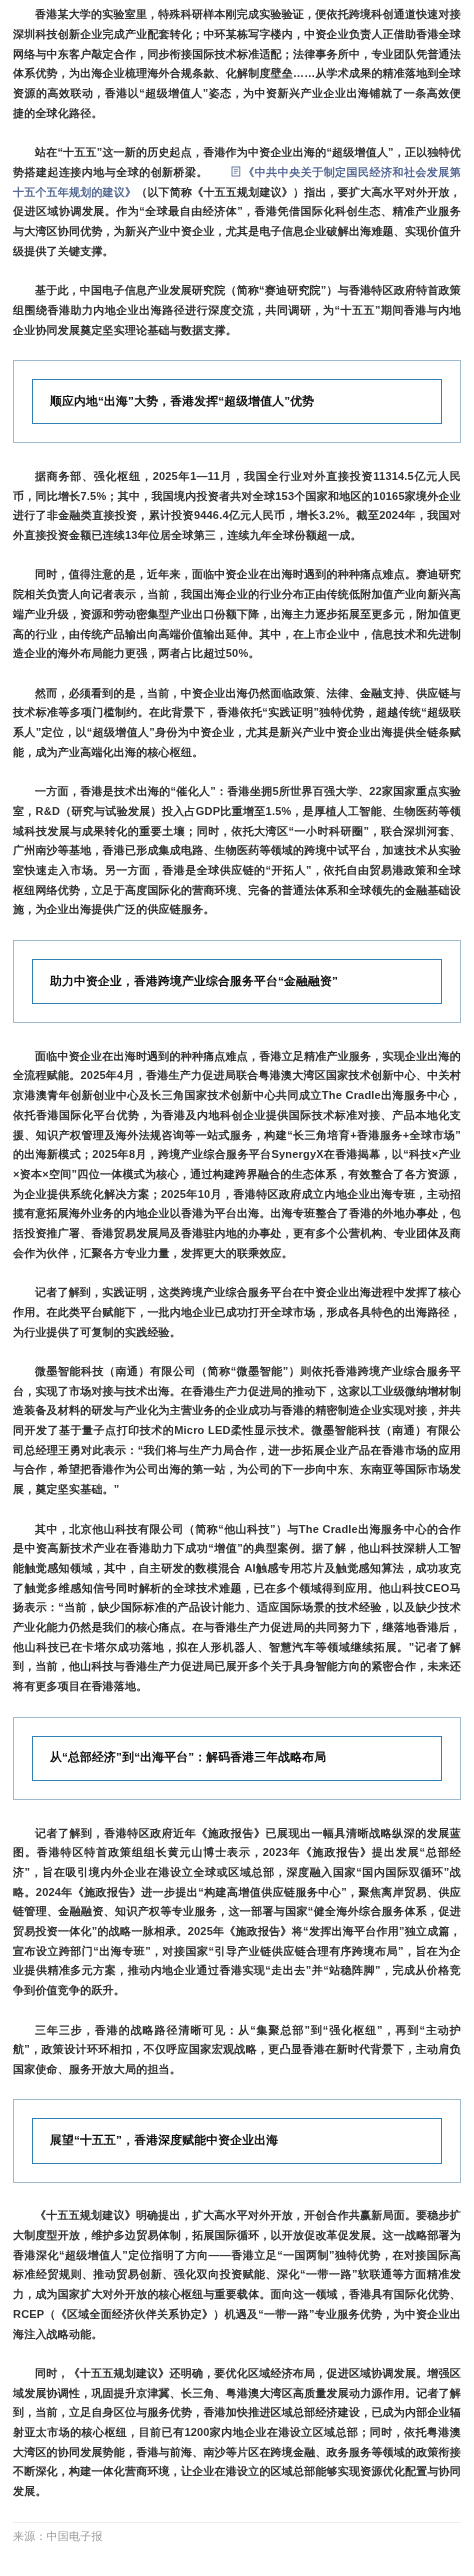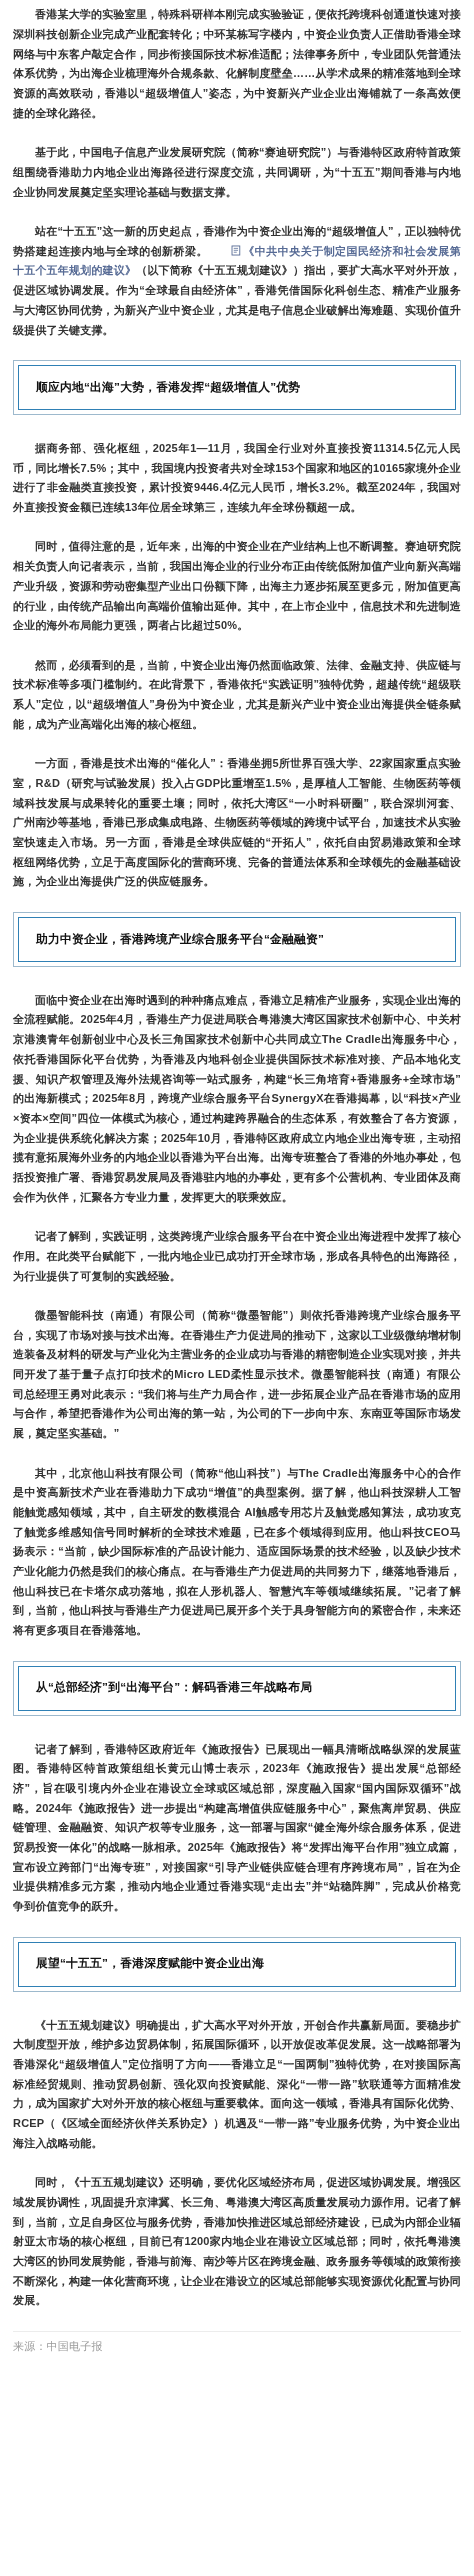--- a/index.html
+++ b/index.html
@@ -10,60 +10,61 @@
   body{width:474px;font-family:"Liberation Sans","DejaVu Sans",sans-serif;}
   #article{padding:5.3px 13px 0 13px;}
   p.para{
     font-size:11px;line-height:19.7px;color:var(--body);
     text-align:justify;text-indent:2em;margin:0 0 19.7px 0;letter-spacing:0.2px;
     word-break:break-all;
     font-weight:bold;
   }
   a.doc-link{color:var(--link);text-decoration:none;cursor:pointer;}
   .doc-icon{display:inline-block;color:var(--link);vertical-align:-1.3px;margin:0 2px 0 1.3px;line-height:0;}
-  .hbox{border:0.7px solid var(--box-outer);padding:4px;margin:0 0 23.6px 0;background:#ffffff;}
+  .hbox{border:0.7px solid var(--box-outer);padding:18px;margin:0 0 23.6px 0;background:#ffffff;}
   .hbox-inner{border:1.3px solid var(--box-inner);padding:13.8px 11.8px 13.8px 17px;}
   .hbox h2{margin:0;font-size:11.8px;line-height:15.8px;font-weight:bold;color:var(--heading);letter-spacing:0.2px;}
   .footer-wrap{margin:0 13px;border-top:0.7px solid var(--divider);padding:5.9px 0 9.2px 0;}
   .footer-src{font-size:11px;line-height:17px;color:var(--muted);letter-spacing:0.2px;}
 </style>
 </head>
 <body>
 
 <div id="article">
     <p class="para"><span>香港某大学的实验室里，特殊科研样本刚完成实验验证，便依托跨境科创通道快速对接深圳科技创新企业完成产业配套转化；中环某栋写字楼内，中资企业负责人正借助香港全球网络与中东客户敲定合作，同步衔接国际技术标准适配；法律事务所中，专业团队凭普通法体系优势，为出海企业梳理海外合规条款、化解制度壁垒……从学术成果的精准落地到全球资源的高效联动，香港以“超级增值人”姿态，为中资新兴产业企业出海铺就了一条高效便捷的全球化路径。</span></p>
-    <p class="para"><span>基于此，中国电子信息产业发展研究院（简称“赛迪研究院”）与香港特区政府特首政策组围绕香港助力内地企业出海路径进行深度交流，共同调研，为“十五五”期间香港与内地企业协同发展奠定坚实理论基础与数据支撑。</span></p>
     <p class="para"><span>站在“十五五”这一新的历史起点，香港作为中资企业出海的“超级增值人”，正以独特优势搭建起连接内地与全球的创新桥梁。</span><span class="doc-icon"><svg width="9.8" height="11" viewBox="0 0 15 17" aria-hidden="true">
           <rect x="1.5" y="1.5" width="12" height="14" fill="none" stroke="currentColor" stroke-width="1.4"></rect>
           <path d="M4.2 5.2h6.6M4.2 8.2h6.6M4.2 11.2h4.6" stroke="currentColor" stroke-width="1.2" fill="none"></path>
         </svg></span><a class="doc-link">《中共中央关于制定国民经济和社会发展第十五个五年规划的建议》</a><span>（以下简称《十五五规划建议》）指出，要扩大高水平对外开放，促进区域协调发展。作为“全球最自由经济体”，香港凭借国际化科创生态、精准产业服务与大湾区协同优势，为新兴产业中资企业，尤其是电子信息企业破解出海难题、实现价值升级提供了关键支撑。</span></p>
+    <p class="para"><span>基于此，中国电子信息产业发展研究院（简称“赛迪研究院”）与香港特区政府特首政策组围绕香港助力内地企业出海路径进行深度交流，共同调研，为“十五五”期间香港与内地企业协同发展奠定坚实理论基础与数据支撑。</span></p>
     <div class="hbox">
       <div class="hbox-inner">
         <h2>顺应内地“出海”大势，香港发挥“超级增值人”优势</h2>
       </div>
     </div>
     <p class="para"><span>据商务部、强化枢纽，2025年1—11月，我国全行业对外直接投资11314.5亿元人民币，同比增长7.5%；其中，我国境内投资者共对全球153个国家和地区的10165家境外企业进行了非金融类直接投资，累计投资9446.4亿元人民币，增长3.2%。截至2024年，我国对外直接投资金额已连续13年位居全球第三，连续九年全球份额超一成。</span></p>
-    <p class="para"><span>同时，值得注意的是，近年来，出海的中资企业在产业结构上也不断调整。赛迪研究院相关负责人向记者表示，当前，我国出海企业的行业分布正由传统低附加值产业向新兴高端产业升级，资源和劳动密集型产业出口份额下降，出海主力逐步拓展至更多元，附加值更高的行业，由传统产品输出向高端价值输出延伸。其中，在上市企业中，信息技术和先进制造企业的海外布局能力更强，两者占比超过50%。</span></p>
+    <p class="para"><span>同时，值得注意的是，近年来，面临中资企业在出海时遇到的种种痛点难点。赛迪研究院相关负责人向记者表示，当前，我国出海企业的行业分布正由传统低附加值产业向新兴高端产业升级，资源和劳动密集型产业出口份额下降，出海主力逐步拓展至更多元，附加值更高的行业，由传统产品输出向高端价值输出延伸。其中，在上市企业中，信息技术和先进制造企业的海外布局能力更强，两者占比超过50%。</span></p>
     <p class="para"><span>然而，必须看到的是，当前，中资企业出海仍然面临政策、法律、金融支持、供应链与技术标准等多项门槛制约。在此背景下，香港依托“实践证明”独特优势，超越传统“超级联系人”定位，以“超级增值人”身份为中资企业，尤其是新兴产业中资企业出海提供全链条赋能，成为产业高端化出海的核心枢纽。</span></p>
     <p class="para"><span>一方面，香港是技术出海的“催化人”：香港坐拥5所世界百强大学、22家国家重点实验室，R&amp;D（研究与试验发展）投入占GDP比重增至1.5%，是厚植人工智能、生物医药等领域科技发展与成果转化的重要土壤；同时，依托大湾区“一小时科研圈”，联合深圳河套、广州南沙等基地，香港已形成集成电路、生物医药等领域的跨境中试平台，加速技术从实验室快速走入市场。另一方面，香港是全球供应链的“开拓人”，依托自由贸易港政策和全球枢纽网络优势，立足于高度国际化的营商环境、完备的普通法体系和全球领先的金融基础设施，为企业出海提供广泛的供应链服务。</span></p>
     <div class="hbox">
       <div class="hbox-inner">
         <h2>助力中资企业，香港跨境产业综合服务平台“金融融资”</h2>
       </div>
     </div>
     <p class="para"><span>面临中资企业在出海时遇到的种种痛点难点，香港立足精准产业服务，实现企业出海的全流程赋能。2025年4月，香港生产力促进局联合粤港澳大湾区国家技术创新中心、中关村京港澳青年创新创业中心及长三角国家技术创新中心共同成立The Cradle出海服务中心，依托香港国际化平台优势，为香港及内地科创企业提供国际技术标准对接、产品本地化支援、知识产权管理及海外法规咨询等一站式服务，构建“长三角培育+香港服务+全球市场”的出海新模式；2025年8月，跨境产业综合服务平台SynergyX在香港揭幕，以“科技×产业×资本×空间”四位一体模式为核心，通过构建跨界融合的生态体系，有效整合了各方资源，为企业提供系统化解决方案；2025年10月，香港特区政府成立内地企业出海专班，主动招揽有意拓展海外业务的内地企业以香港为平台出海。出海专班整合了香港的外地办事处，包括投资推广署、香港贸易发展局及香港驻内地的办事处，更有多个公营机构、专业团体及商会作为伙伴，汇聚各方专业力量，发挥更大的联乘效应。</span></p>
     <p class="para"><span>记者了解到，实践证明，这类跨境产业综合服务平台在中资企业出海进程中发挥了核心作用。在此类平台赋能下，一批内地企业已成功打开全球市场，形成各具特色的出海路径，为行业提供了可复制的实践经验。</span></p>
     <p class="para"><span>微墨智能科技（南通）有限公司（简称“微墨智能”）则依托香港跨境产业综合服务平台，实现了市场对接与技术出海。在香港生产力促进局的推动下，这家以工业级微纳增材制造装备及材料的研发与产业化为主营业务的企业成功与香港的精密制造企业实现对接，并共同开发了基于量子点打印技术的Micro LED柔性显示技术。微墨智能科技（南通）有限公司总经理王勇对此表示：“我们将与生产力局合作，进一步拓展企业产品在香港市场的应用与合作，希望把香港作为公司出海的第一站，为公司的下一步向中东、东南亚等国际市场发展，奠定坚实基础。”</span></p>
     <p class="para"><span>其中，北京他山科技有限公司（简称“他山科技”）与The Cradle出海服务中心的合作是中资高新技术产业在香港助力下成功“增值”的典型案例。据了解，他山科技深耕人工智能触觉感知领域，其中，自主研发的数模混合 AI触感专用芯片及触觉感知算法，成功攻克了触觉多维感知信号同时解析的全球技术难题，已在多个领域得到应用。他山科技CEO马扬表示：“当前，缺少国际标准的产品设计能力、适应国际场景的技术经验，以及缺少技术产业化能力仍然是我们的核心痛点。在与香港生产力促进局的共同努力下，继落地香港后，他山科技已在卡塔尔成功落地，拟在人形机器人、智慧汽车等领域继续拓展。”记者了解到，当前，他山科技与香港生产力促进局已展开多个关于具身智能方向的紧密合作，未来还将有更多项目在香港落地。</span></p>
     <div class="hbox">
       <div class="hbox-inner">
         <h2>从“总部经济”到“出海平台”：解码香港三年战略布局</h2>
       </div>
     </div>
     <p class="para"><span>记者了解到，香港特区政府近年《施政报告》已展现出一幅具清晰战略纵深的发展蓝图。香港特区特首政策组组长黄元山博士表示，2023年《施政报告》提出发展“总部经济”，旨在吸引境内外企业在港设立全球或区域总部，深度融入国家“国内国际双循环”战略。2024年《施政报告》进一步提出“构建高增值供应链服务中心”，聚焦离岸贸易、供应链管理、金融融资、知识产权等专业服务，这一部署与国家“健全海外综合服务体系，促进贸易投资一体化”的战略一脉相承。2025年《施政报告》将“发挥出海平台作用”独立成篇，宣布设立跨部门“出海专班”，对接国家“引导产业链供应链合理有序跨境布局”，旨在为企业提供精准多元方案，推动内地企业通过香港实现“走出去”并“站稳阵脚”，完成从价格竞争到价值竞争的跃升。</span></p>
+    <p class="para"><span>三年三步，香港的战略路径清晰可见：从“集聚总部”到“强化枢纽”，再到“主动护航”，政策设计环环相扣，不仅呼应国家宏观战略，更凸显香港在新时代背景下，主动肩负国家使命、服务开放大局的担当。</span></p>
     <div class="hbox">
       <div class="hbox-inner">
         <h2>展望“十五五”，香港深度赋能中资企业出海</h2>
       </div>
     </div>
     <p class="para"><span>《十五五规划建议》明确提出，扩大高水平对外开放，开创合作共赢新局面。要稳步扩大制度型开放，维护多边贸易体制，拓展国际循环，以开放促改革促发展。这一战略部署为香港深化“超级增值人”定位指明了方向——香港立足“一国两制”独特优势，在对接国际高标准经贸规则、推动贸易创新、强化双向投资赋能、深化“一带一路”软联通等方面精准发力，成为国家扩大对外开放的核心枢纽与重要载体。面向这一领域，香港具有国际化优势、RCEP（《区域全面经济伙伴关系协定》）机遇及“一带一路”专业服务优势，为中资企业出海注入战略动能。</span></p>
     <p class="para"><span>同时，《十五五规划建议》还明确，要优化区域经济布局，促进区域协调发展。增强区域发展协调性，巩固提升京津冀、长三角、粤港澳大湾区高质量发展动力源作用。记者了解到，当前，立足自身区位与服务优势，香港加快推进区域总部经济建设，已成为内部企业辐射亚太市场的核心枢纽，目前已有1200家内地企业在港设立区域总部；同时，依托粤港澳大湾区的协同发展势能，香港与前海、南沙等片区在跨境金融、政务服务等领域的政策衔接不断深化，构建一体化营商环境，让企业在港设立的区域总部能够实现资源优化配置与协同发展。</span></p>
   </div>
 
 <div class="footer-wrap">

